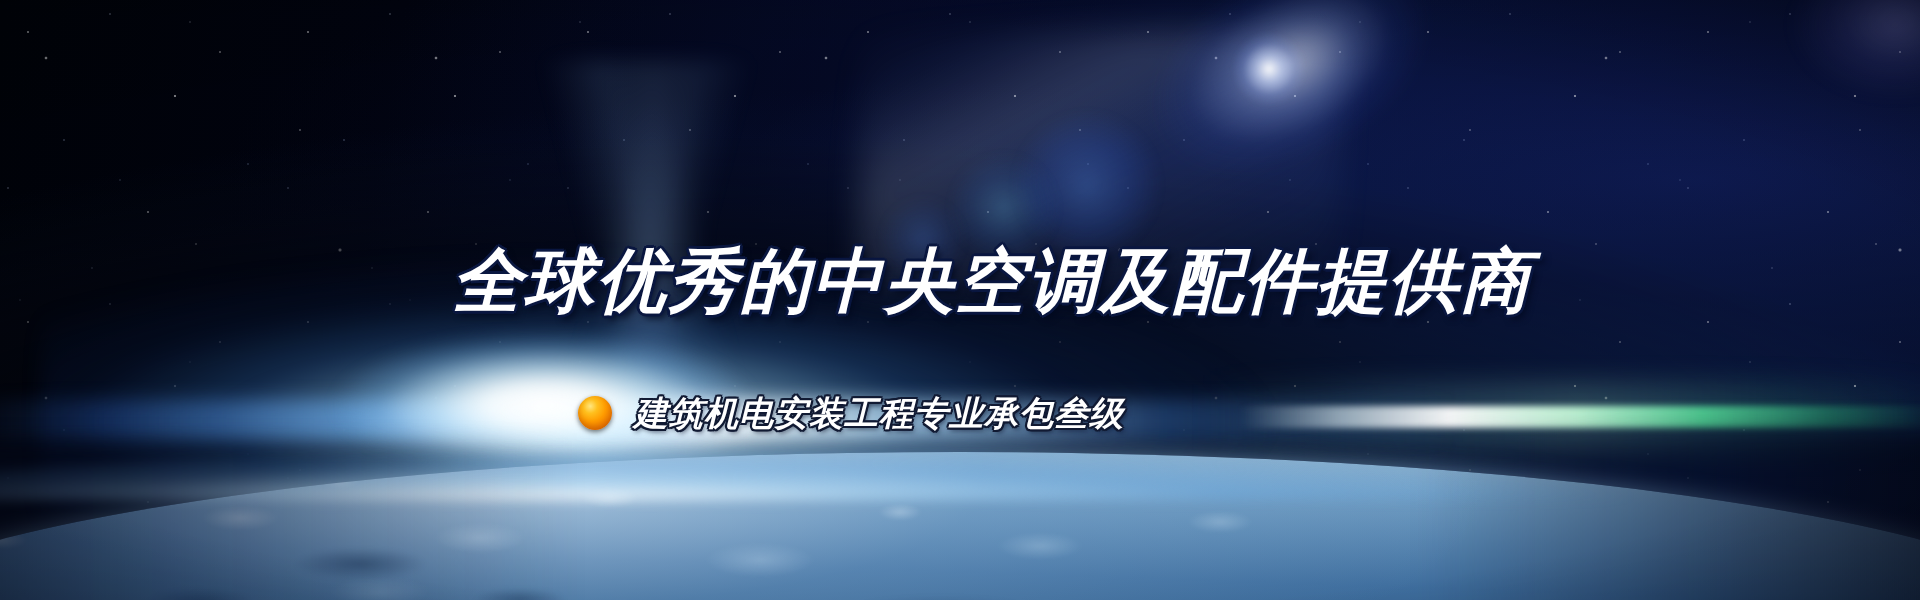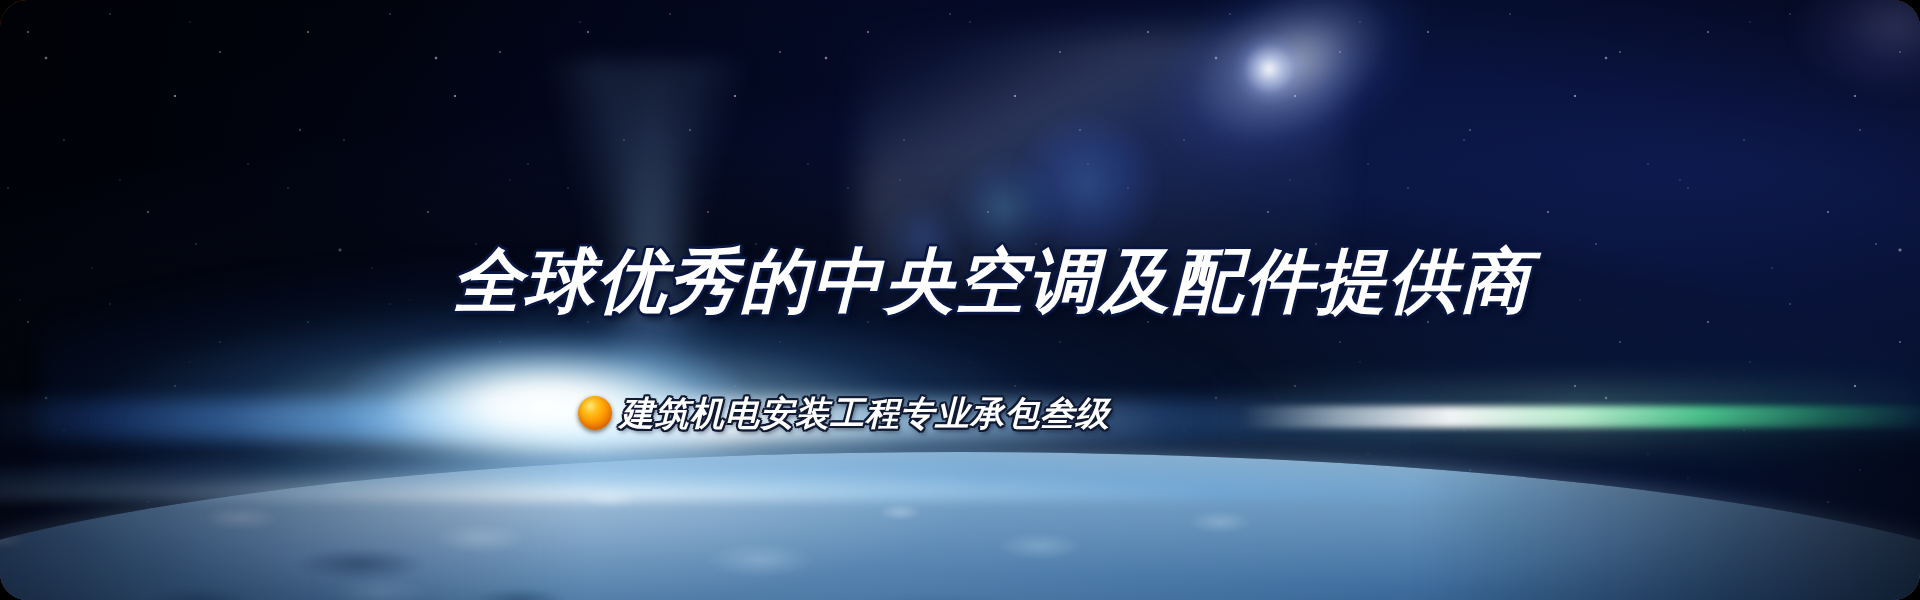--- a/index.html
+++ b/index.html
@@ -10,21 +10,20 @@
     font-family: "DejaVu Sans", "Liberation Sans", sans-serif;
   }
 
   
   #banner {
     position: relative;
     width: 1920px;
     height: 600px;
     overflow: hidden;
     background: #c2410c;
-    border-radius: 27px;
   }
 
   
   .layer { position: absolute; inset: 0; pointer-events: none; }
 
   
   .bg-space {
     background:
       radial-gradient(120% 90% at 62% 78%, rgba(18,52,120,0.85) 0%, rgba(9,22,62,0.55) 38%, rgba(2,5,18,0) 72%),
       radial-gradient(90% 70% at 88% 30%, rgba(16,28,86,0.9) 0%, rgba(4,8,30,0.5) 55%, rgba(1,2,10,0) 85%),
@@ -298,21 +297,21 @@
   .bullet-dot {
     width: 34px;
     height: 34px;
     border-radius: 50%;
     flex: 0 0 auto;
     background:
       radial-gradient(circle at 36% 30%, #ffe680 0%, #ffc01e 22%, #ff9c00 48%, #f07c00 72%, #d85f00 100%);
     box-shadow: 0 2px 5px rgba(0,0,0,0.55), inset 0 -3px 6px rgba(170,70,0,0.45);
   }
   .bullet-text {
-    margin-left: 8px;
+    margin-left: 22px;
     font-size: 34px;
     line-height: 1;
     font-weight: bold;
     font-style: italic;
     letter-spacing: 1px;
     color: #ffffff;
     white-space: nowrap;
     font-family: "DejaVu Sans", "Liberation Sans", sans-serif;
     text-shadow:
       -1.6px -1.6px 0 #111a33, 1.6px -1.6px 0 #111a33, -1.6px 1.6px 0 #111a33, 1.6px 1.6px 0 #111a33,

